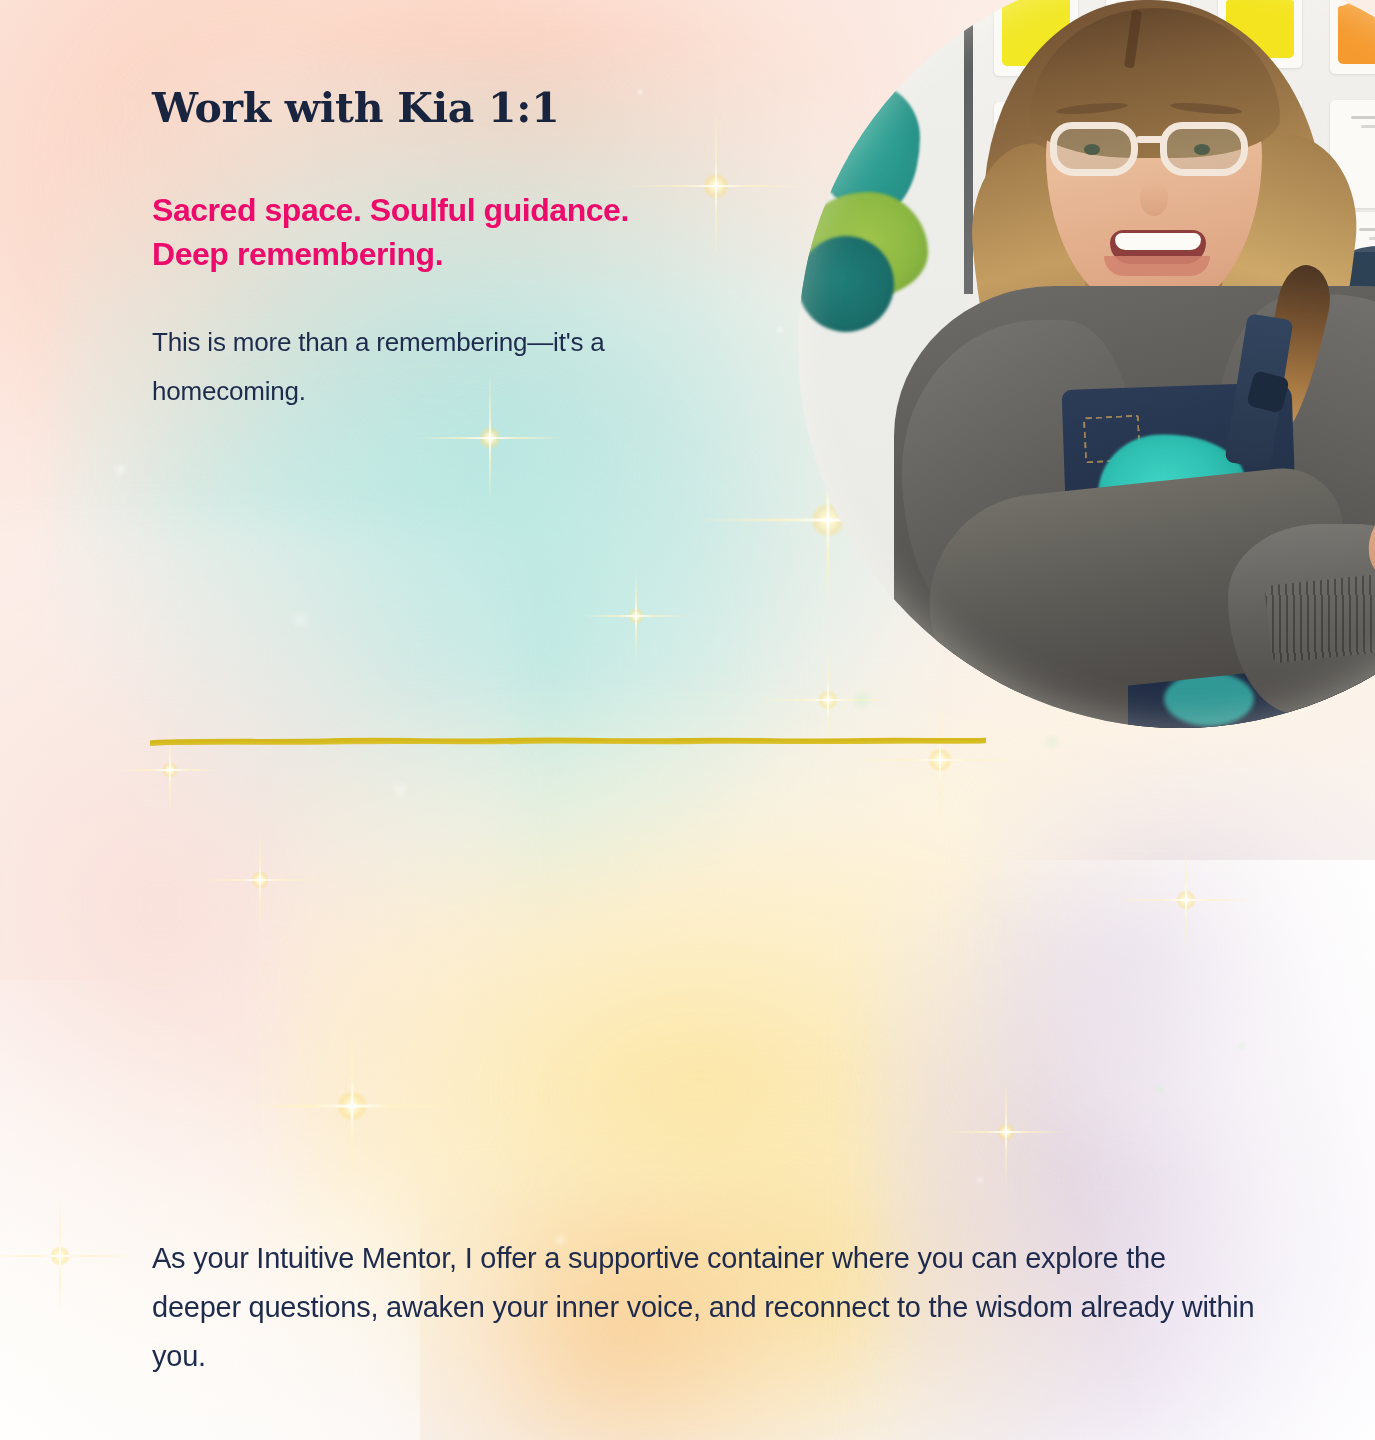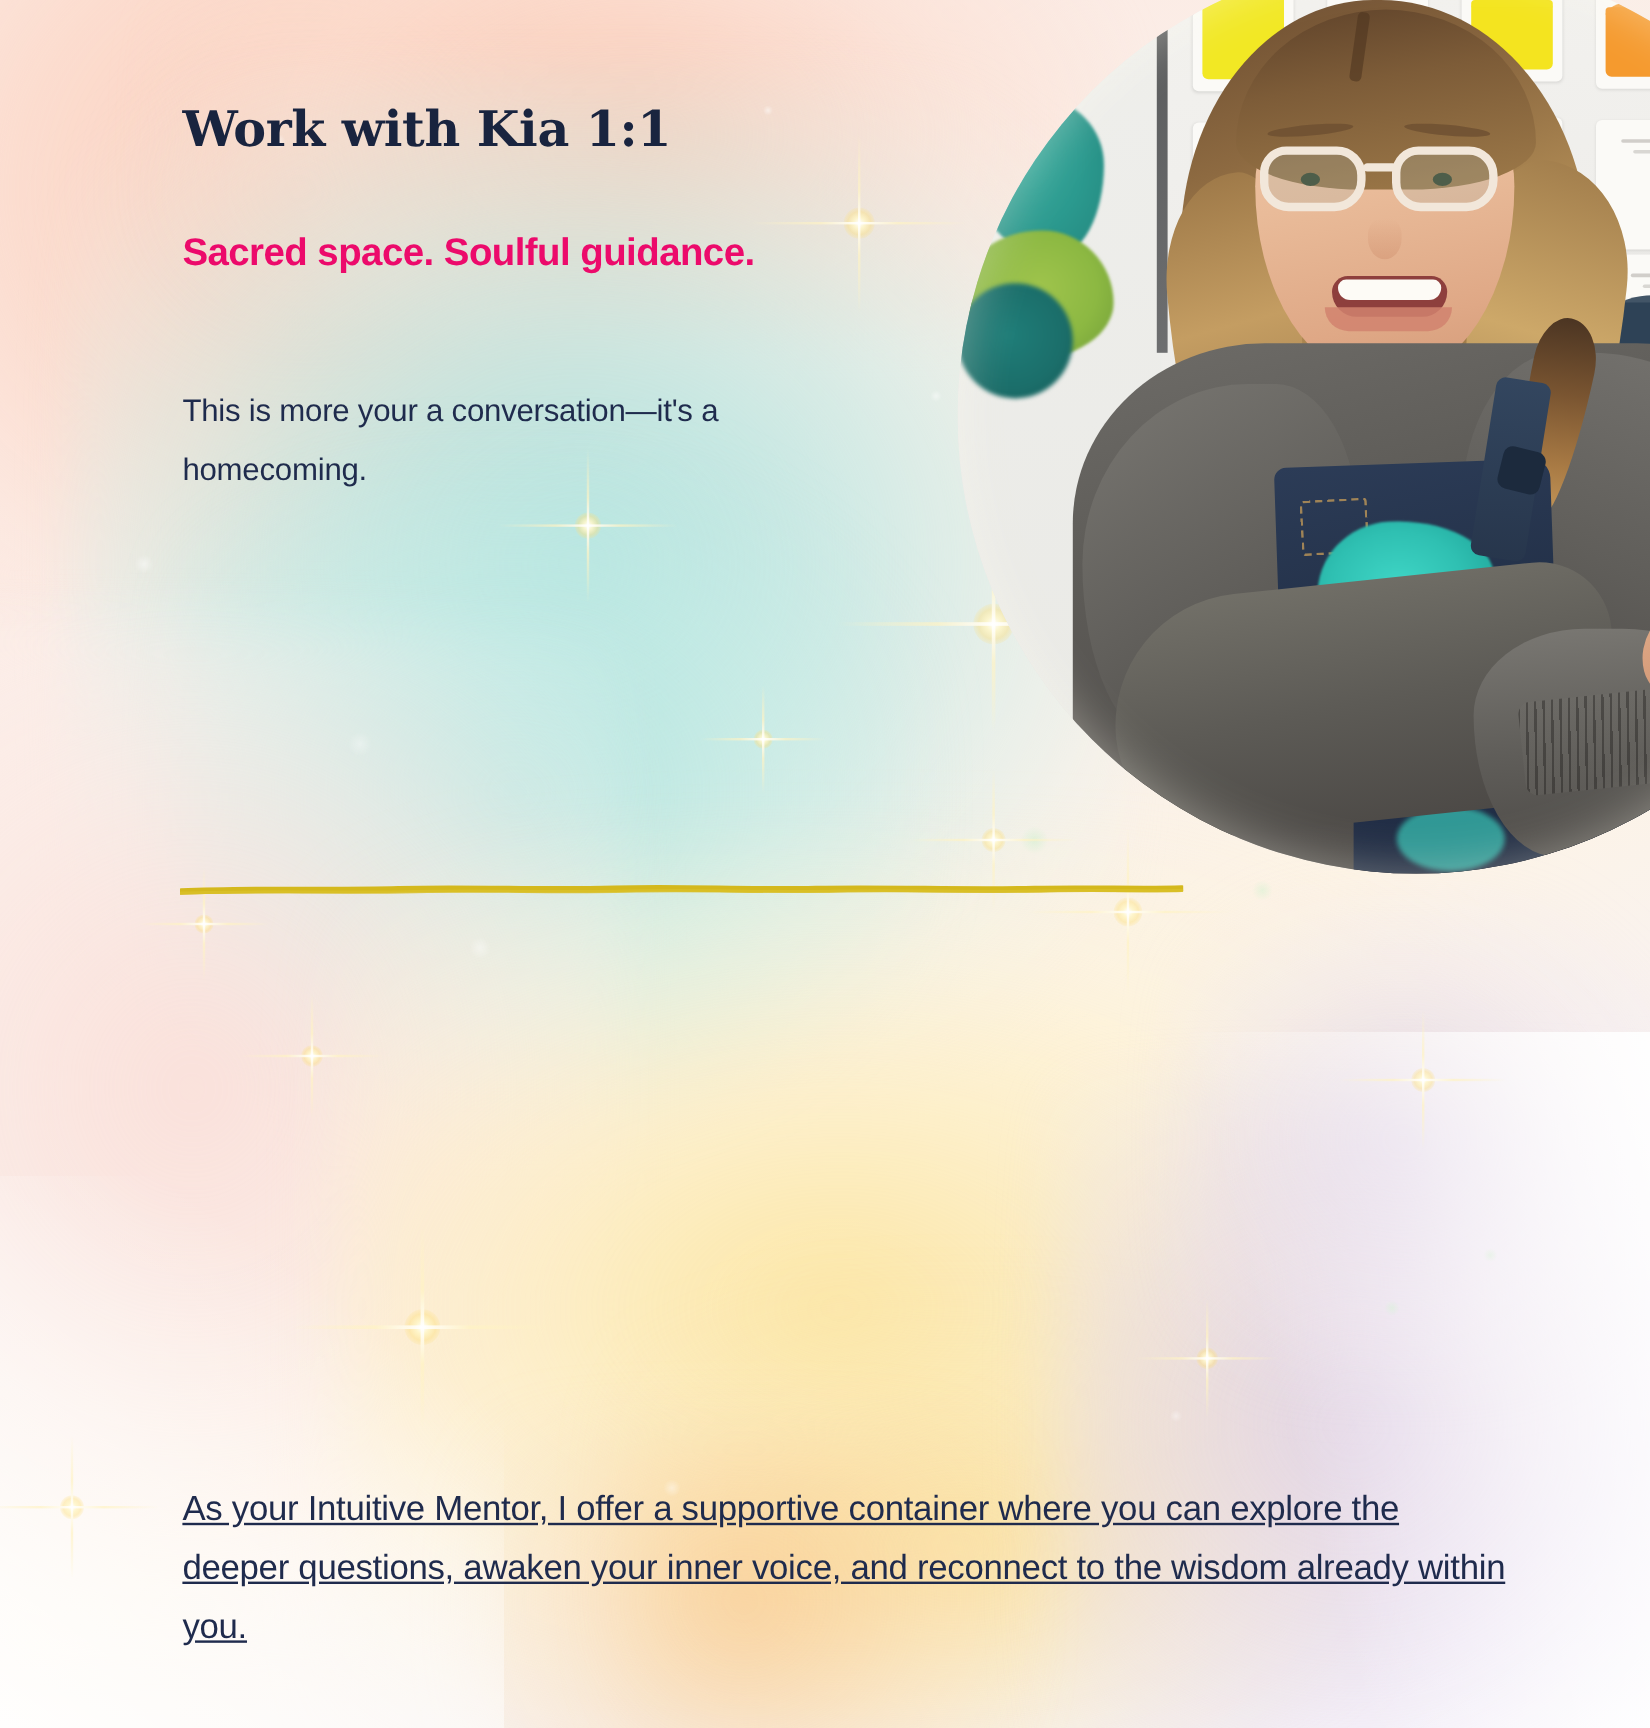--- a/index.html
+++ b/index.html
@@ -332,21 +332,21 @@
     left: 152px;
     top: 1234px;
     width: 1110px;
     font-family: "Liberation Sans", sans-serif;
     font-weight: 400;
     font-size: 29px;
     line-height: 49px;
     letter-spacing: -0.25px;
     color: #1f2b4d;
   }
-  .body-bottom p { margin: 0; text-decoration: underline; }
+  .body-bottom p { margin: 0; }
 
   
   .portrait {
     position: absolute;
     left: 798px;
     top: -36px;
     width: 764px;
     height: 764px;
     border-radius: 50%;
     overflow: hidden;
@@ -955,24 +955,25 @@
     </div>
     <div class="portrait-glow"></div>
   </div>
 
   <div class="content">
 
     <div class="kicker">Work with Kia 1:1</div>
 
     <div class="subhead">
       <div>Sacred space. Soulful guidance.</div>
+      <div>Deep remembering.</div>
     </div>
 
     <div class="body-left">
-      <p>This is more your a conversation—it's a homecoming.</p>
+      <p>This is more than a remembering—it's a homecoming.</p>
     </div>
 
     <div class="divider">
       <svg viewBox="0 0 836 11" preserveAspectRatio="none" aria-hidden="true">
         <path d="M1,7 C60,4.2 120,6.6 182,5.0 C246,3.4 300,6.4 362,4.6 C420,3.0 470,6.0 530,4.8 C596,3.6 650,6.2 712,4.8 C760,3.8 800,5.6 835,4.4" fill="none" stroke="#d4b81c" stroke-width="5.4" stroke-linecap="round"></path>
         <path d="M1,8.2 C70,6.0 130,8.4 196,7.0 C260,5.6 310,8.0 372,6.6 C436,5.2 488,7.8 548,6.6 C606,5.4 664,7.6 724,6.4 C772,5.4 806,7.0 835,6.0" fill="none" stroke="#d9bf28" stroke-width="2.6" stroke-linecap="round" opacity="0.85"></path>
       </svg>
     </div>
 
 

